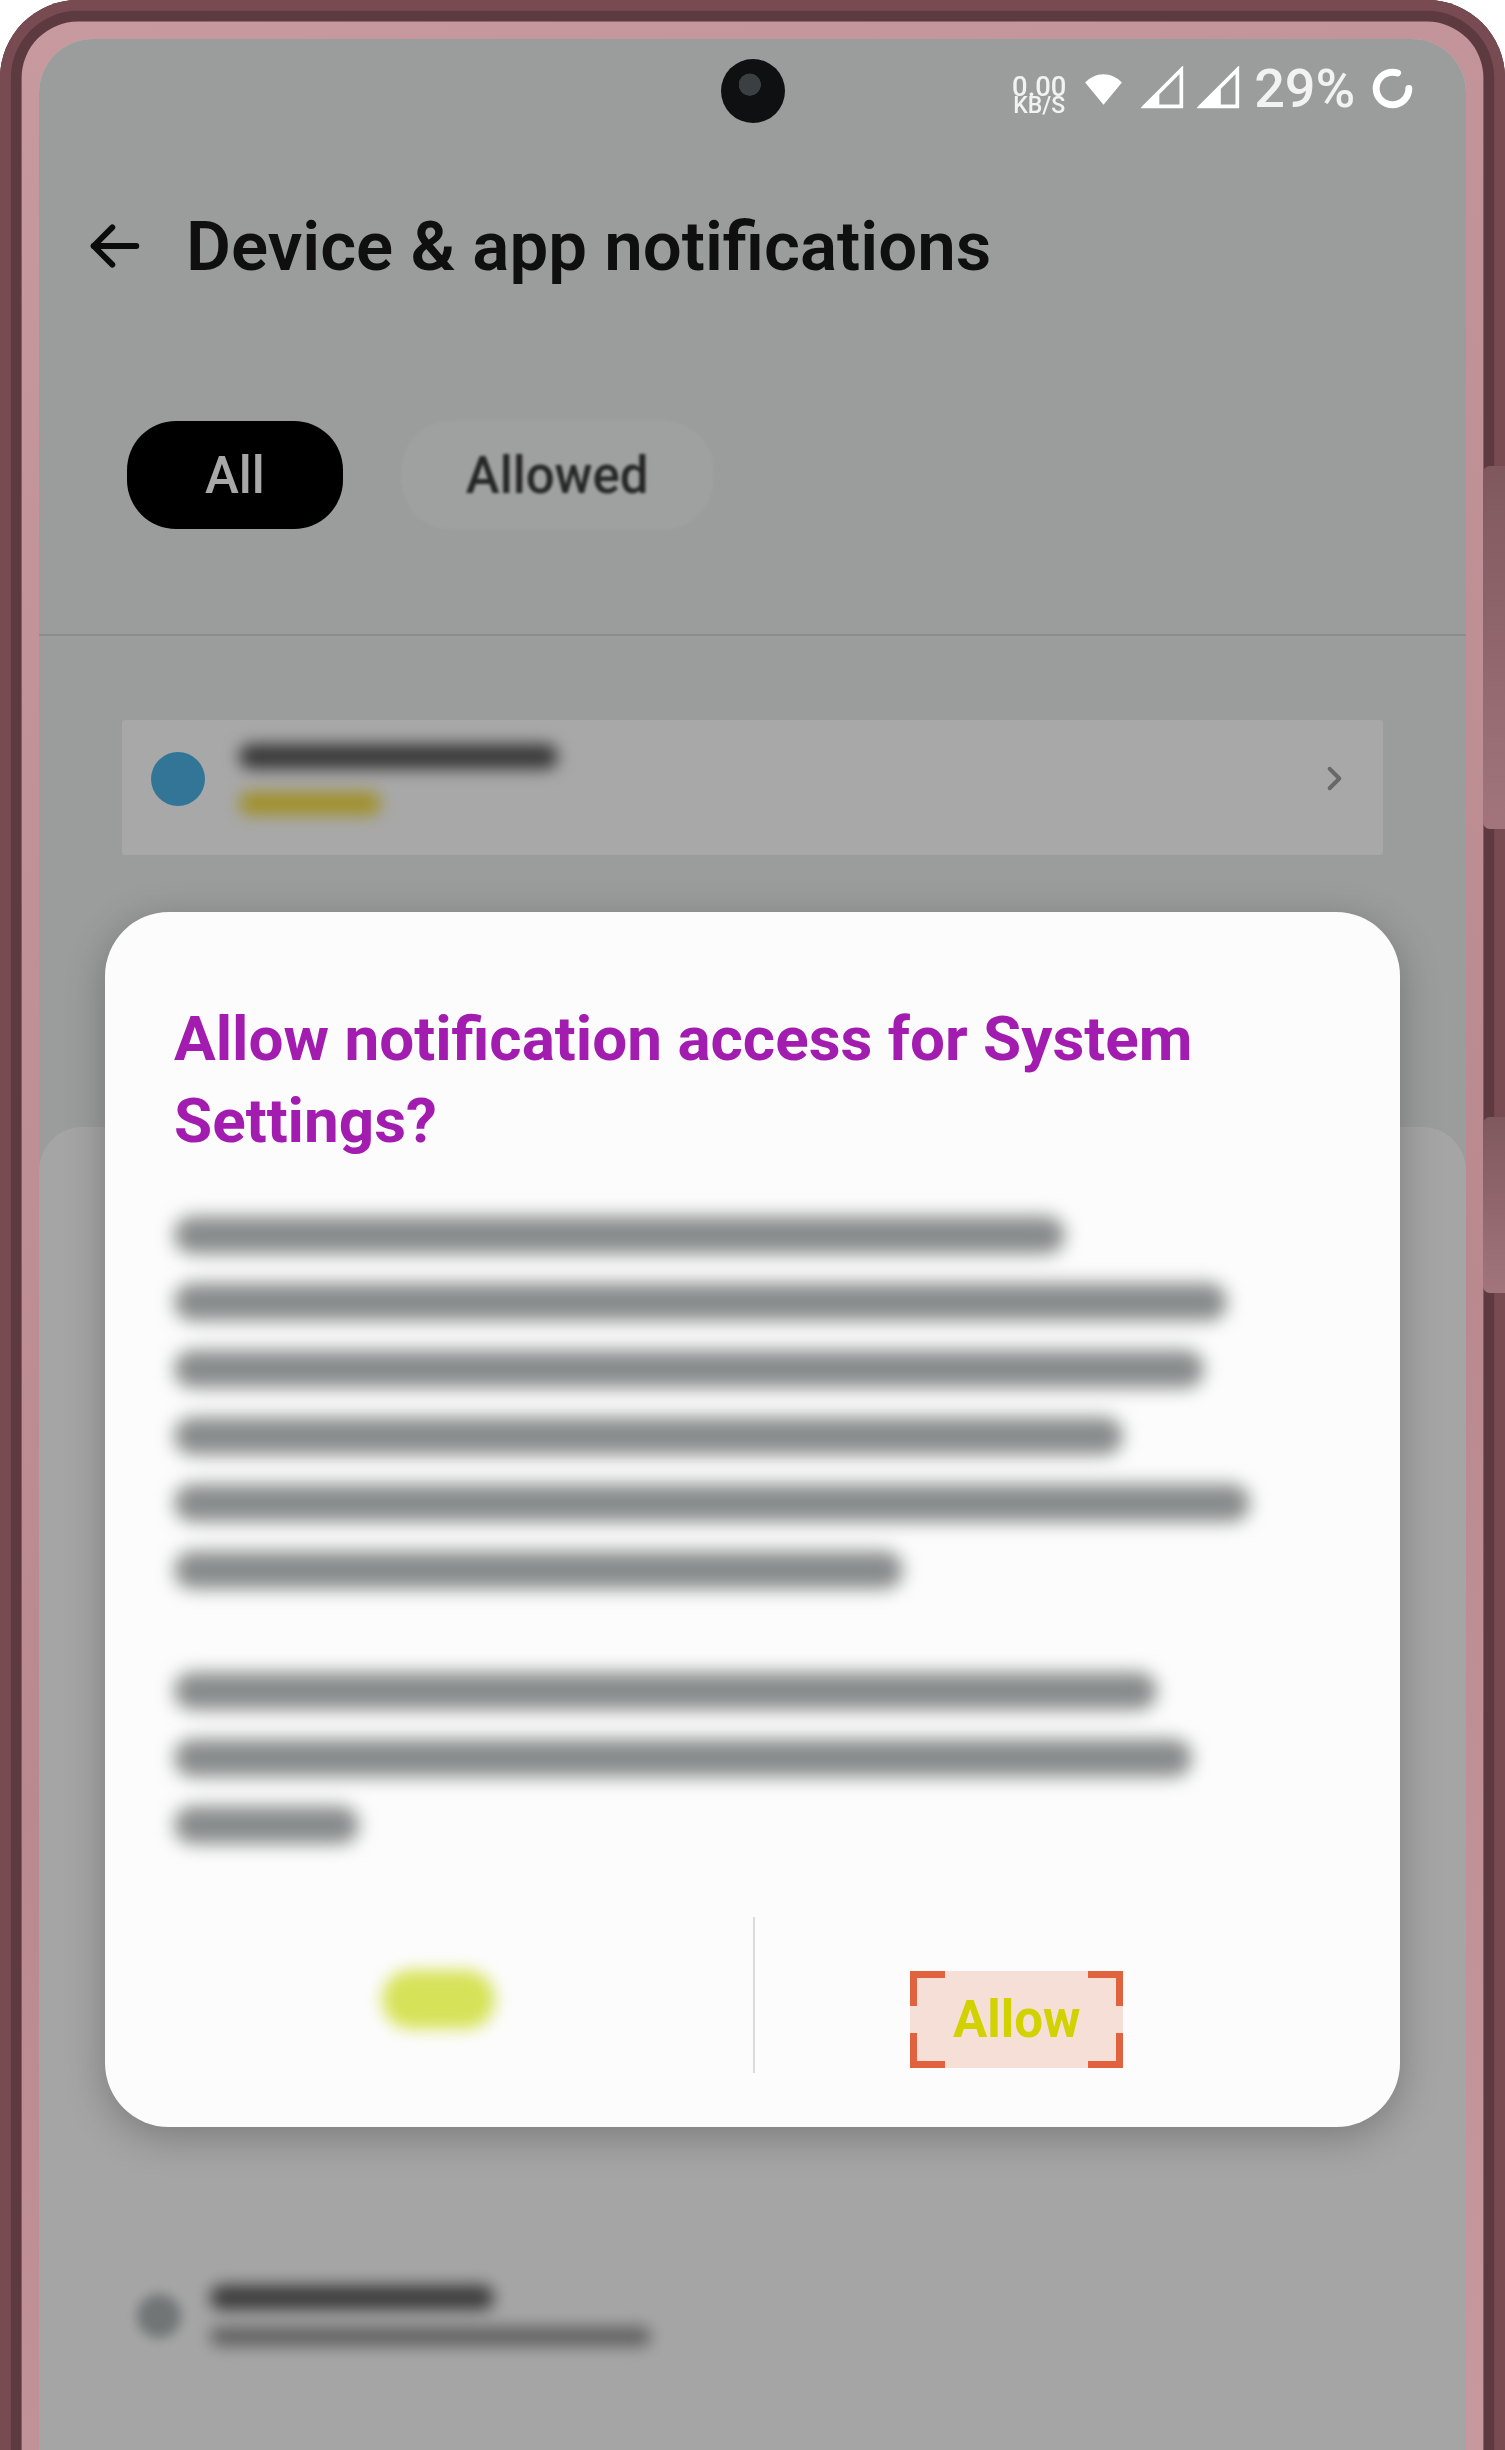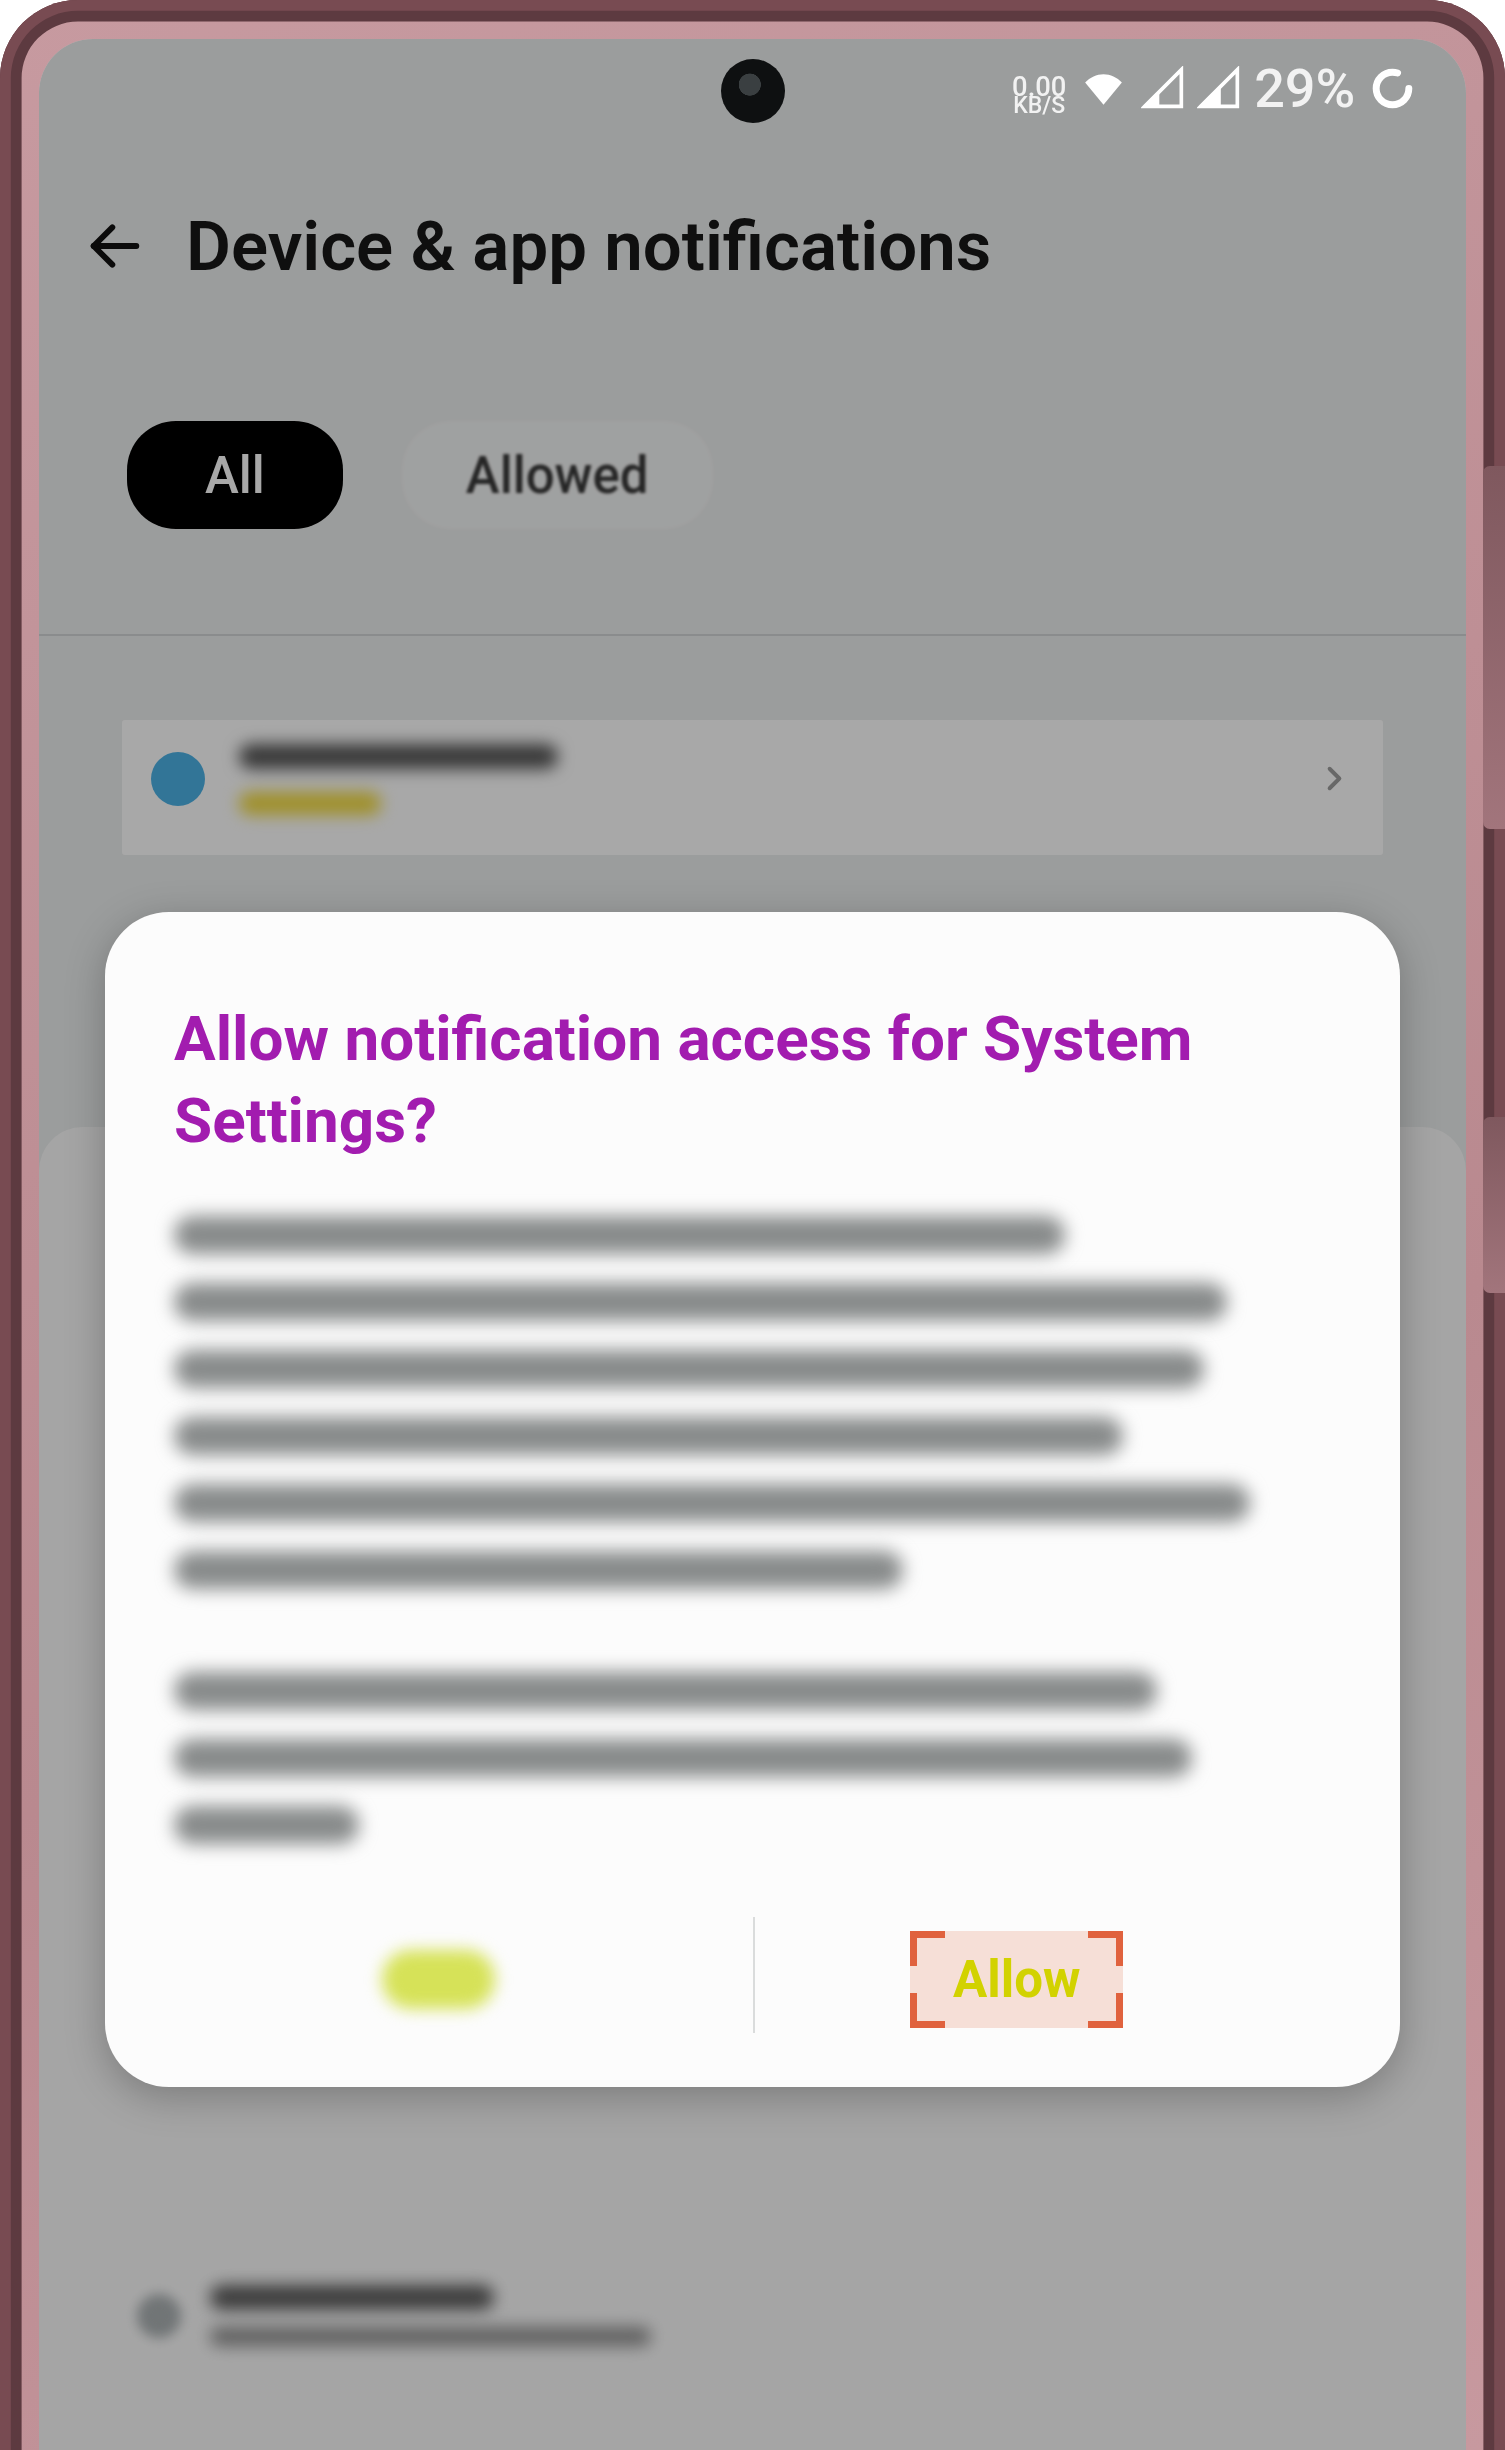--- a/index.html
+++ b/index.html
@@ -198,20 +198,21 @@
     }
     .deny-btn {
       width: 113px; height: 59px; border-radius: 29px;
       background: #d6e258; filter: blur(7.8px);
     }
     .allow-wrap {
       position: relative;
       padding: 18.6px 43px;
       background: #f6dfd7;
       border-radius: 7px;
+      margin-top: 40px;
     }
     .allow-wrap .c {
       position: absolute; width: 6.9px; height: 35px; background:#e0623e;
     }
     .allow-wrap .ch {
       position: absolute; width: 35px; height: 6.9px; background:#e0623e;
     }
     .c.tl { top:0; left:0; } .ch.tl { top:0; left:0; }
     .c.tr { top:0; right:0; } .ch.tr { top:0; right:0; }
     .c.bl { bottom:0; left:0; } .ch.bl { bottom:0; left:0; }

